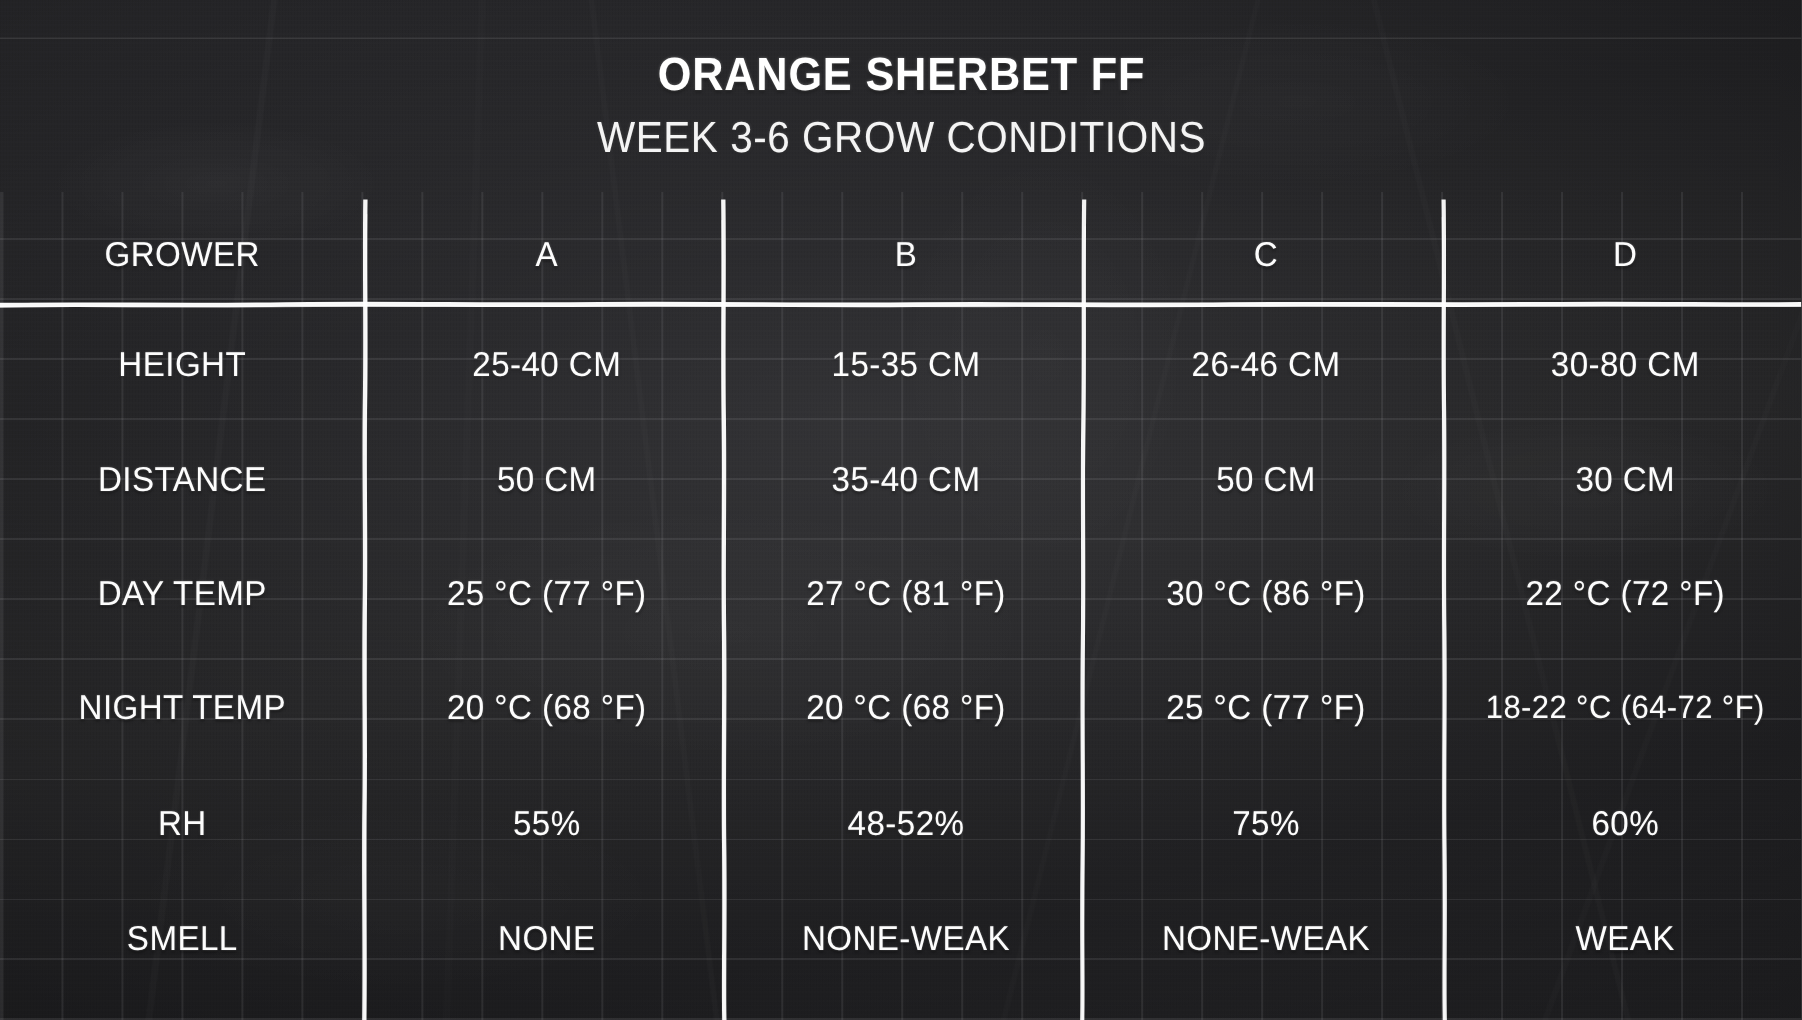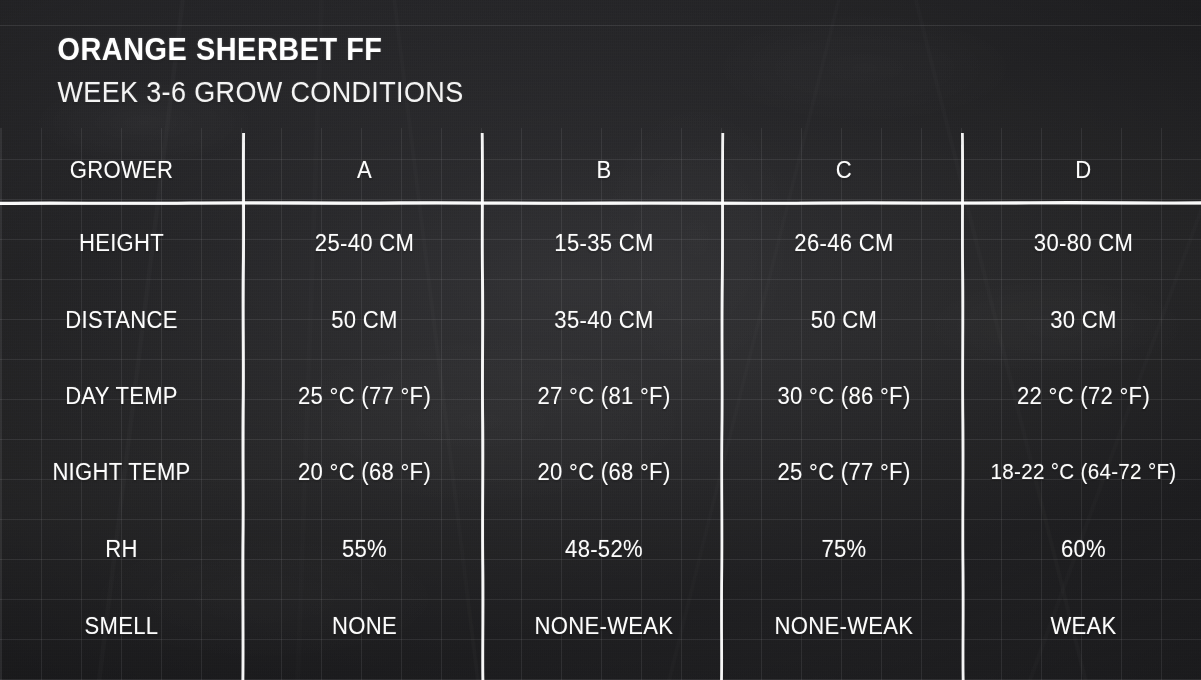--- a/index.html
+++ b/index.html
@@ -74,21 +74,22 @@
     position:absolute;
     left:0; right:0; top:25px;
     height:1px;
     background:rgba(190,190,195,0.13);
     pointer-events:none;
   }
 
   
   .titles {
     position:absolute;
-    left:16px; right:0; top:32px;
+    left:1px; right:0; top:32px;
+    text-align:center;
     z-index:6;
   }
   .title-main {
     display:block;
     color:#ffffff;
     font-size:31px;
     font-weight:bold;
     letter-spacing:0.6px;
     line-height:36px;
     text-shadow:0 0 2px rgba(255,255,255,0.35), 0 1px 2px rgba(0,0,0,0.6);

